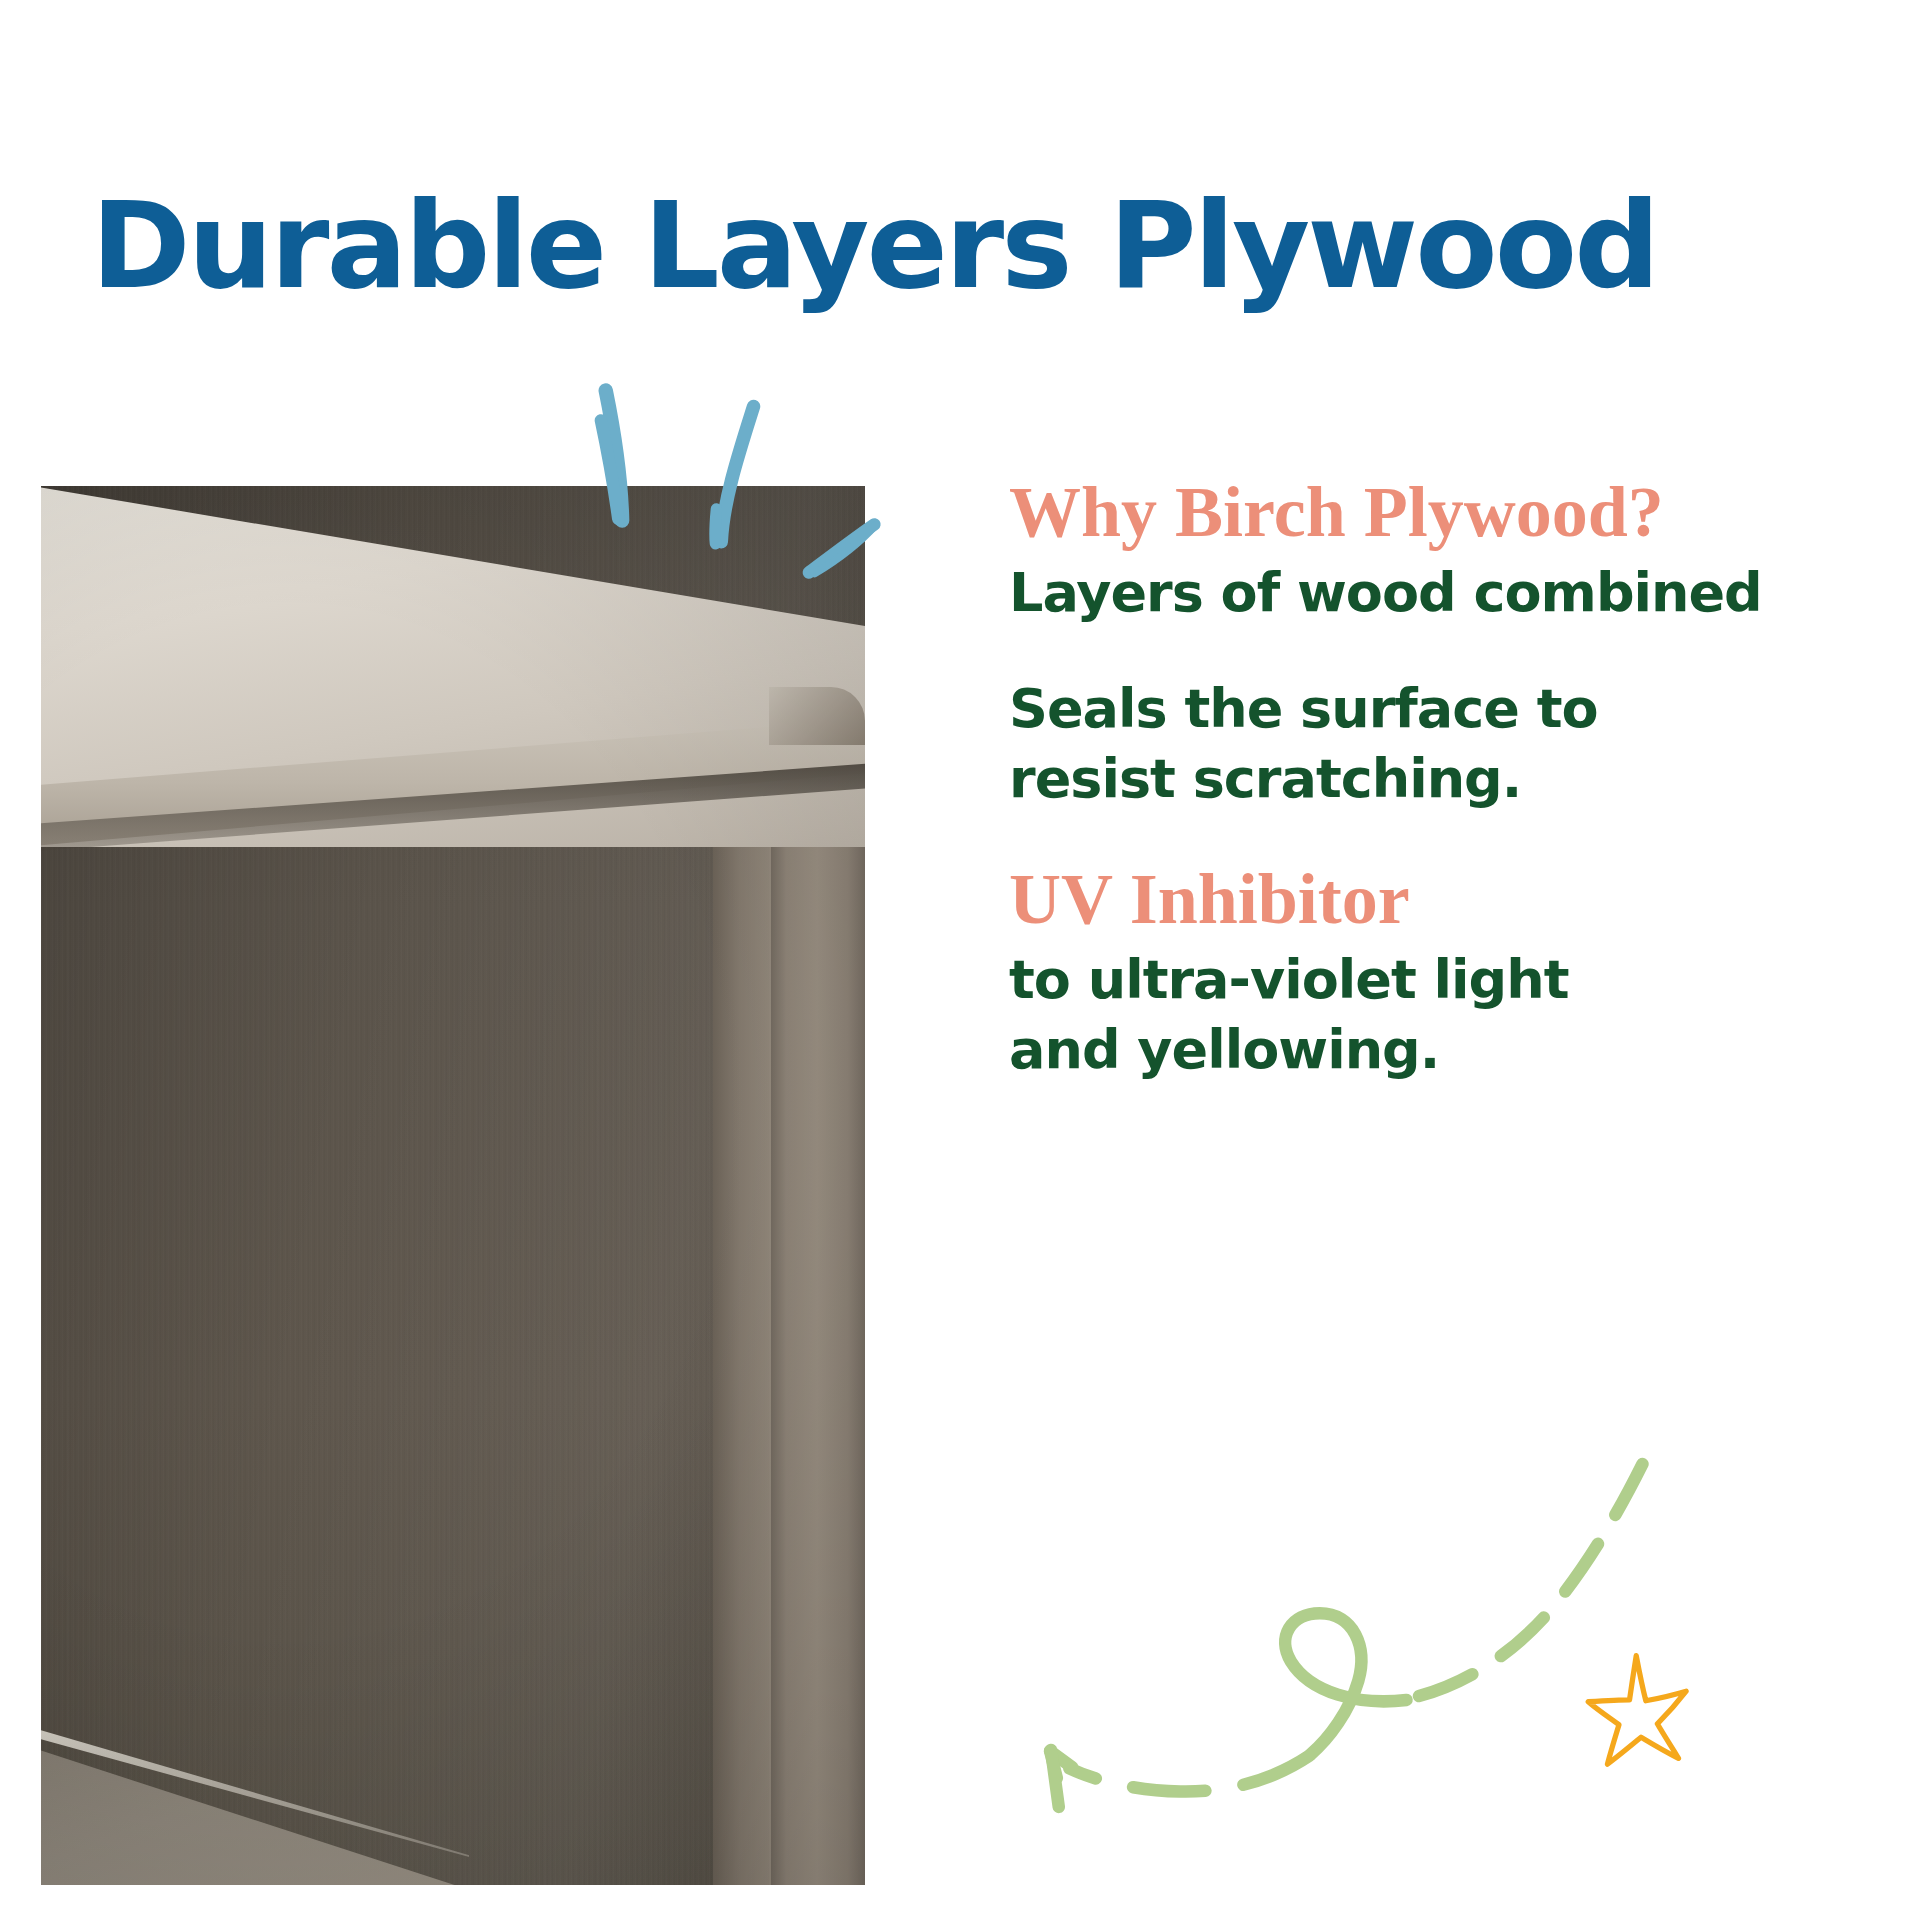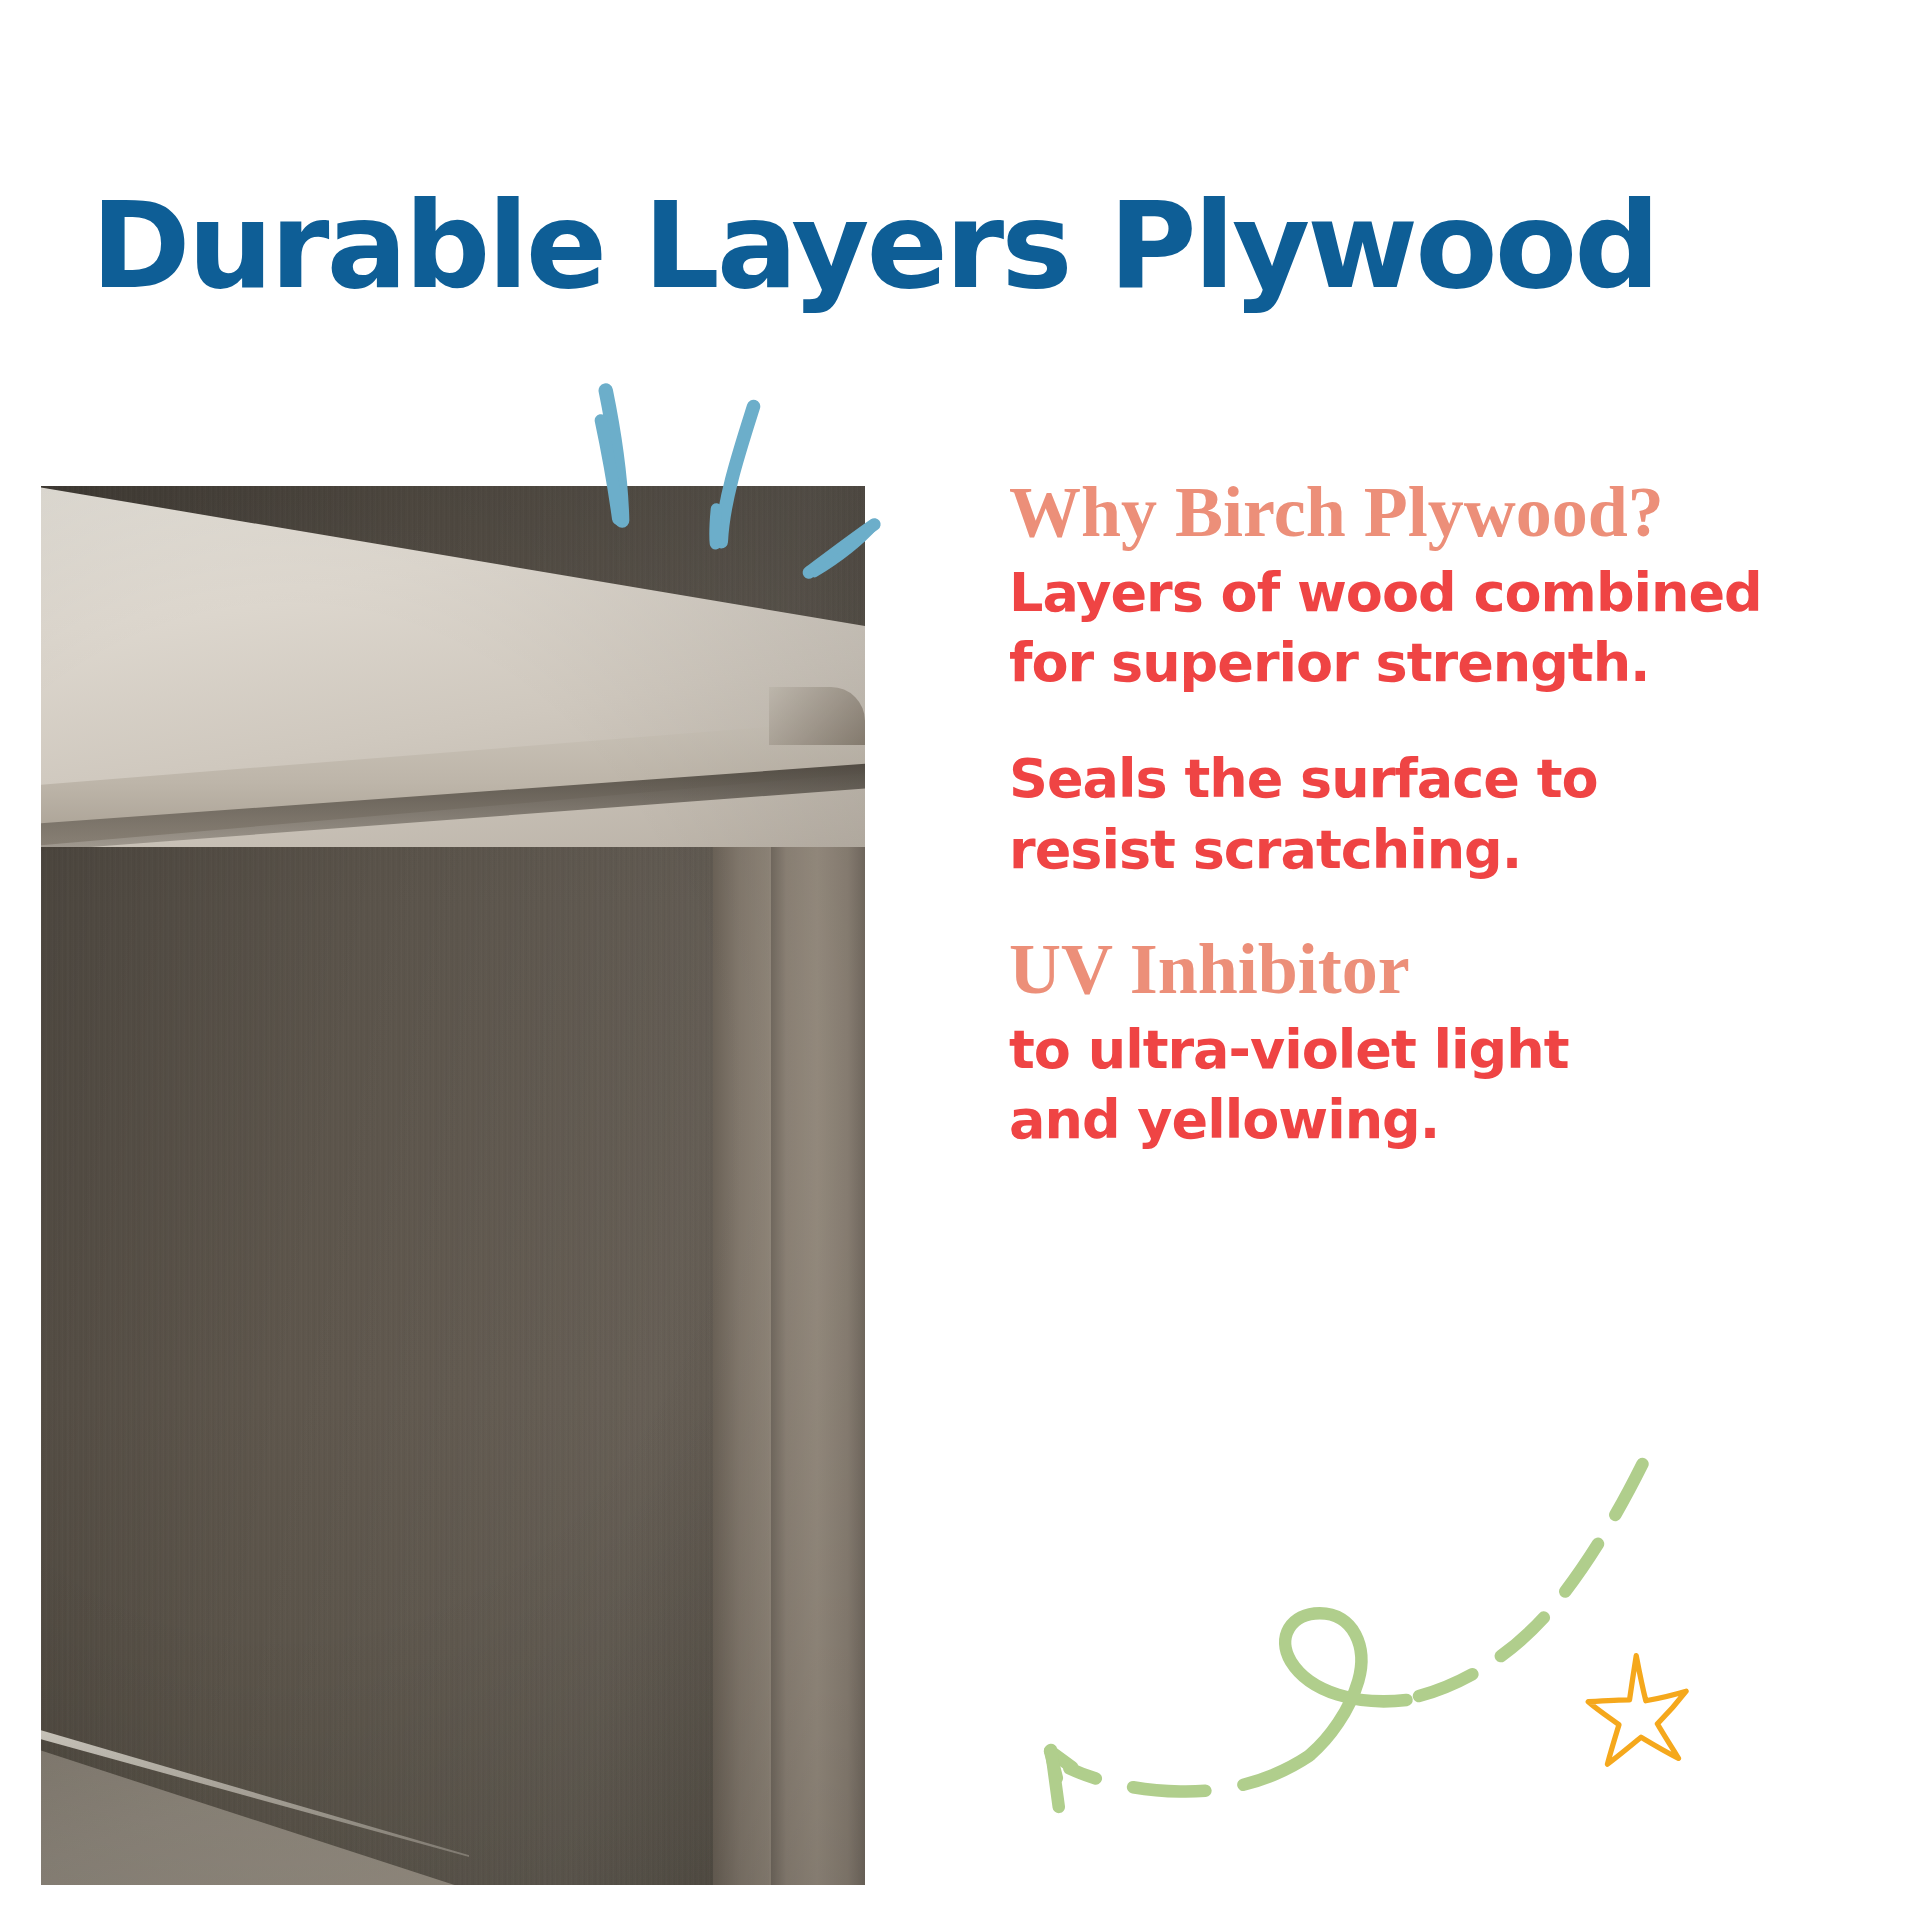--- a/index.html
+++ b/index.html
@@ -161,21 +161,21 @@
     color: #EC8F79;
     margin: 0 0 7.7px 0;
     letter-spacing: 0px;
     white-space: nowrap;
   }
   .feature-body {
     font-family: "DejaVu Sans", sans-serif;
     font-weight: 700;
     font-size: 54px;
     line-height: 1.30;
-    color: #ef4444;
+    color: #14532d;
     letter-spacing: -1px;
     margin: 0;
   }
   .feature-body .line { display: block; white-space: nowrap; }
 </style>
 </head>
 <body>
 
 <div id="canvas">
 
@@ -238,21 +238,20 @@
                C 40 112, 74 110, 94 110 C 98 82, 104 44, 108 18 Z" stroke="#F5A81C" stroke-width="11" stroke-linecap="round" stroke-linejoin="round" fill="none"></path>
     </svg>
   </div>
 
   <div id="features">
 
     <div class="feature">
       <h2 class="feature-heading">Why Birch Plywood?</h2>
       <p class="feature-body">
         <span class="line">Layers of wood combined</span>
-        <span class="line">for superior strength.</span>
       </p>
     </div>
 
     <div class="feature">
       <p class="feature-body">
         <span class="line">Seals the surface to</span>
         <span class="line">resist scratching.</span>
       </p>
     </div>
 

